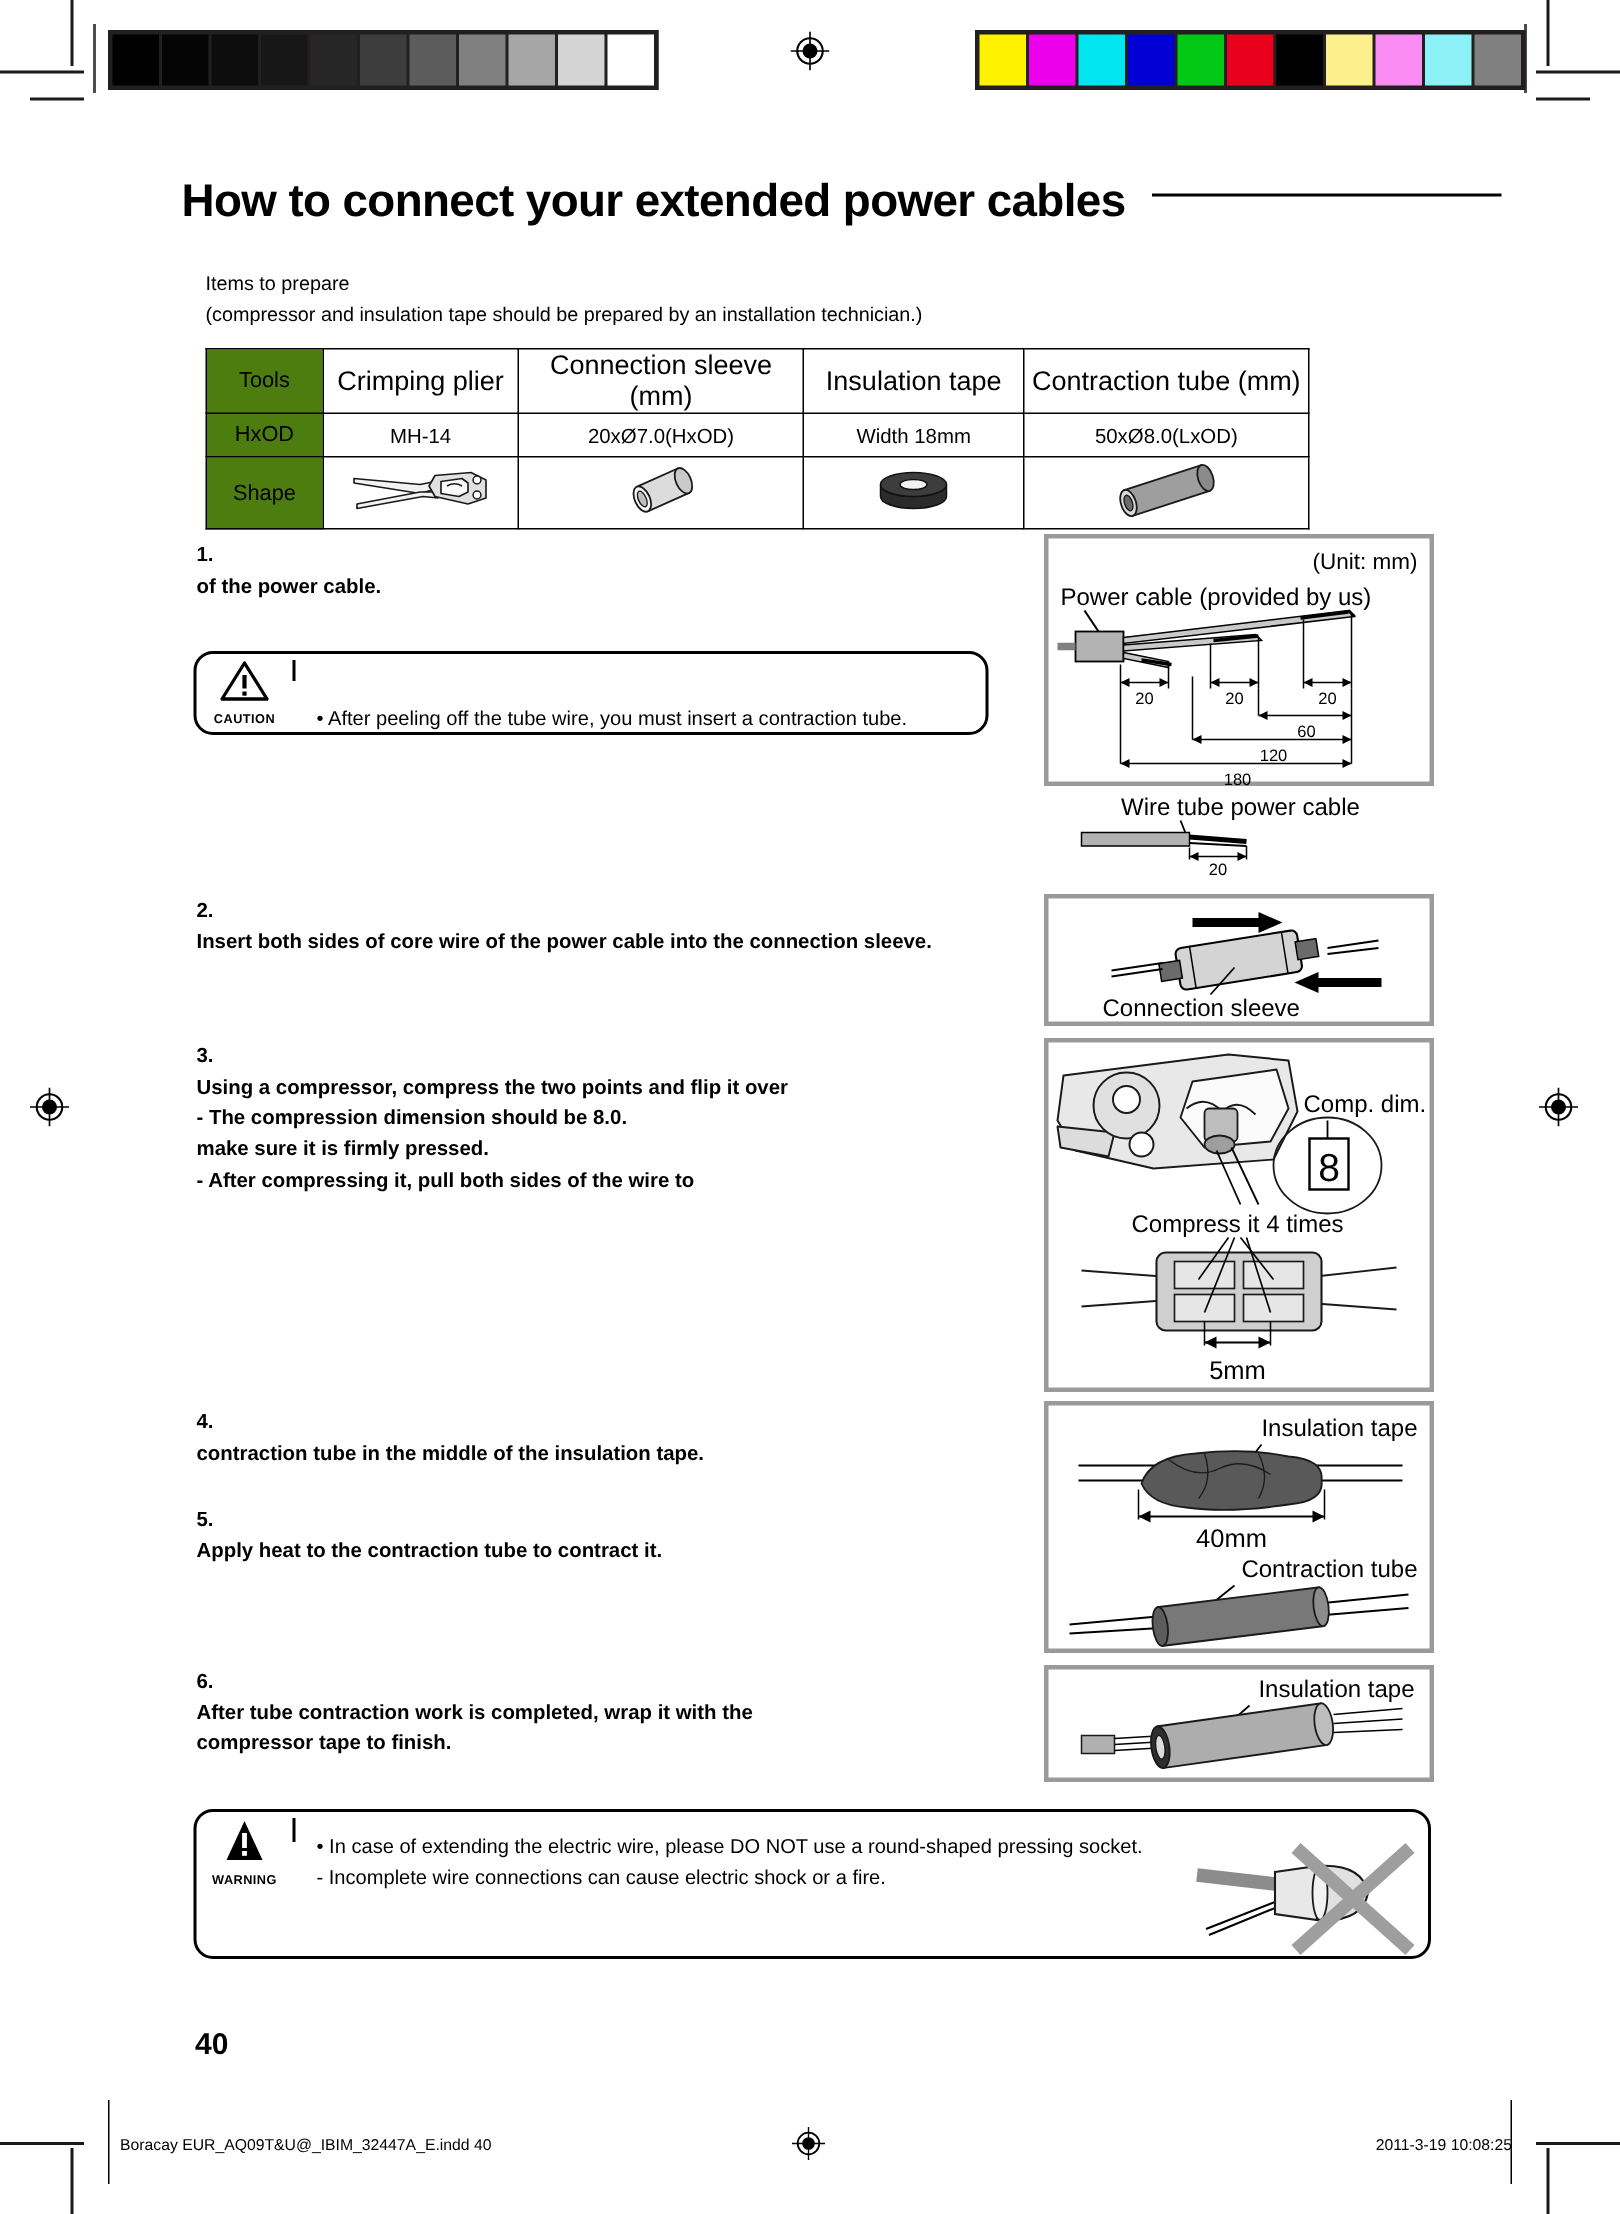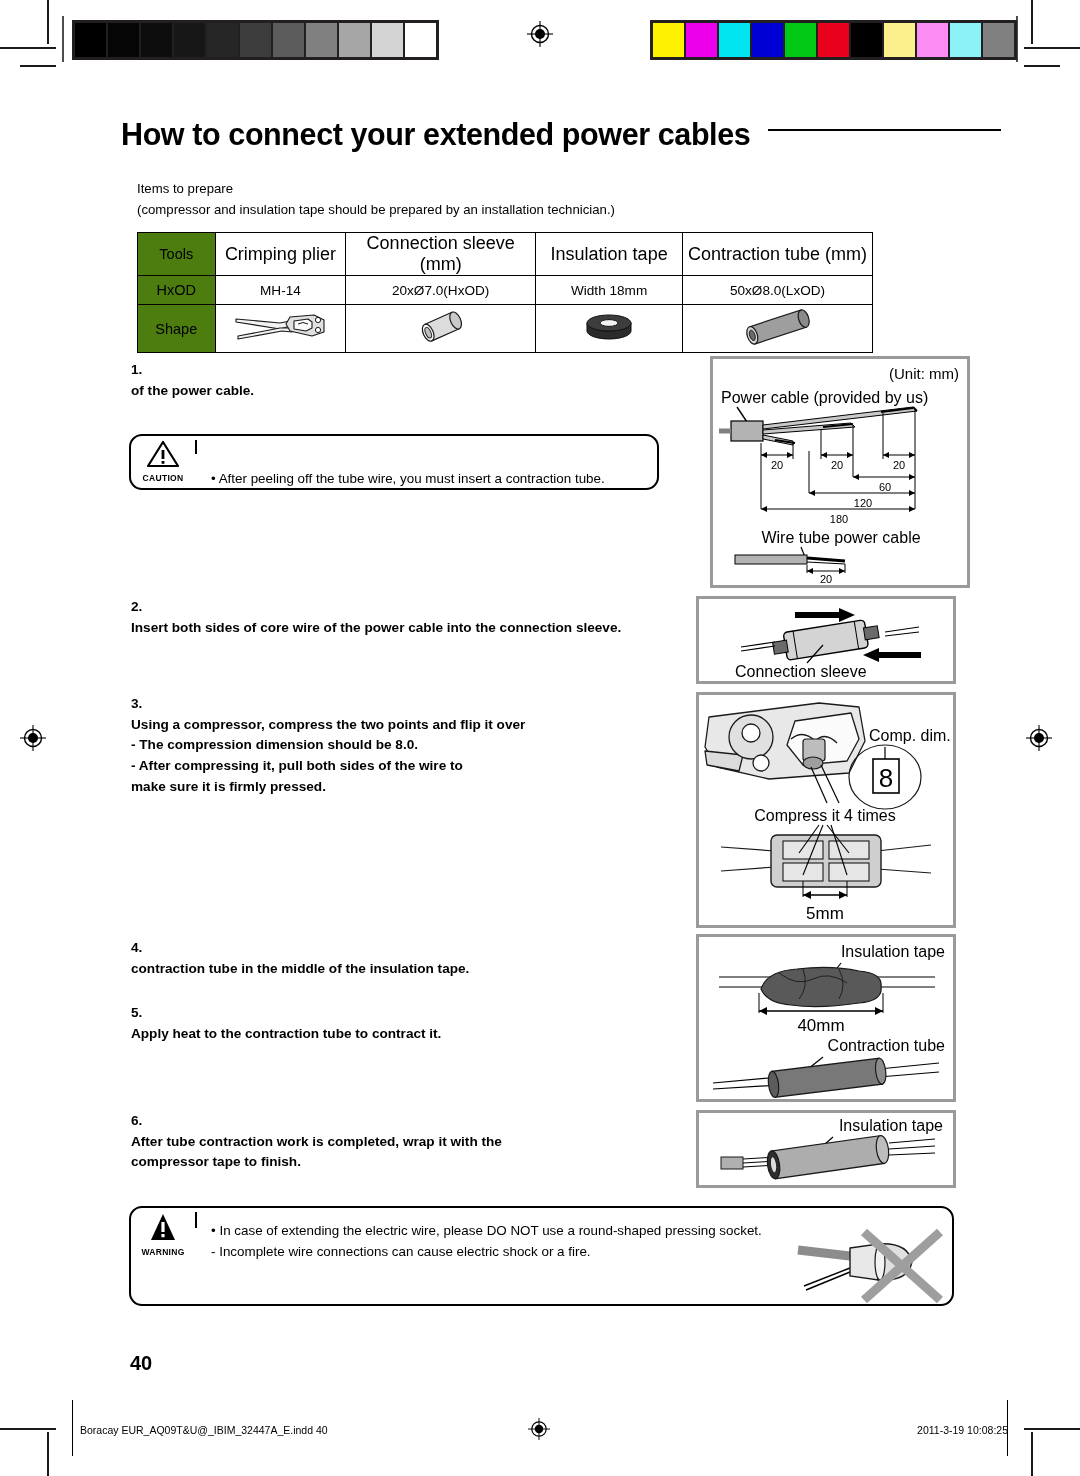--- a/index.html
+++ b/index.html
@@ -290,22 +290,22 @@
     <span class="body">
       <span class="sub">Insert both sides of core wire of the power cable into the connection sleeve.</span>
     </span>
   </div>
 
   <div class="step" style="left:131px; top:694px; width:570px;">
     <span class="num">3.</span>
     <span class="body">
       <span class="sub">Using a compressor, compress the two points and flip it over</span>
       <span class="sub">- The compression dimension should be 8.0.</span>
+      <span class="sub">  make sure it is firmly pressed.</span>
       <span class="sub">- After compressing it, pull both sides of the wire to</span>
-      <span class="sub">  make sure it is firmly pressed.</span>
     </span>
   </div>
 
   <div class="step" style="left:131px; top:938px; width:560px;">
     <span class="num">4.</span>
     <span class="body">
       <span class="sub">contraction tube in the middle of the insulation tape.</span>
     </span>
   </div>
 
@@ -317,21 +317,21 @@
   </div>
 
   <div class="step" style="left:131px; top:1111px; width:560px;">
     <span class="num">6.</span>
     <span class="body">
       <span class="sub">After tube contraction work is completed, wrap it with the</span>
       <span class="sub"> compressor tape to finish.</span>
     </span>
   </div>
 
-  <div class="panel" style="left:696px; top:356px; width:260px; height:232px;margin-left:14px;">
+  <div class="panel" style="left:696px; top:356px; width:260px; height:168px;">
     <svg width="254" height="226" viewBox="0 0 254 226">
       <text x="246" y="20" font-family="Liberation Sans, sans-serif" font-size="15" text-anchor="end">(Unit: mm)</text>
       <text x="8" y="44" font-family="Liberation Sans, sans-serif" font-size="16">Power cable (provided by us)</text>
 
       <line x1="24" y1="48" x2="36" y2="66" stroke="#000" stroke-width="1.4"></line>
 
       <rect x="18" y="62" width="32" height="20" fill="#b3b3b3" stroke="#000" stroke-width="1.2"></rect>
       <line x1="6" y1="72" x2="18" y2="72" stroke="#808080" stroke-width="5"></line>
 
       <path d="M50 66 L200 48 L204 52 L50 70 Z" fill="#c9c9c9" stroke="#000" stroke-width="1"></path>

